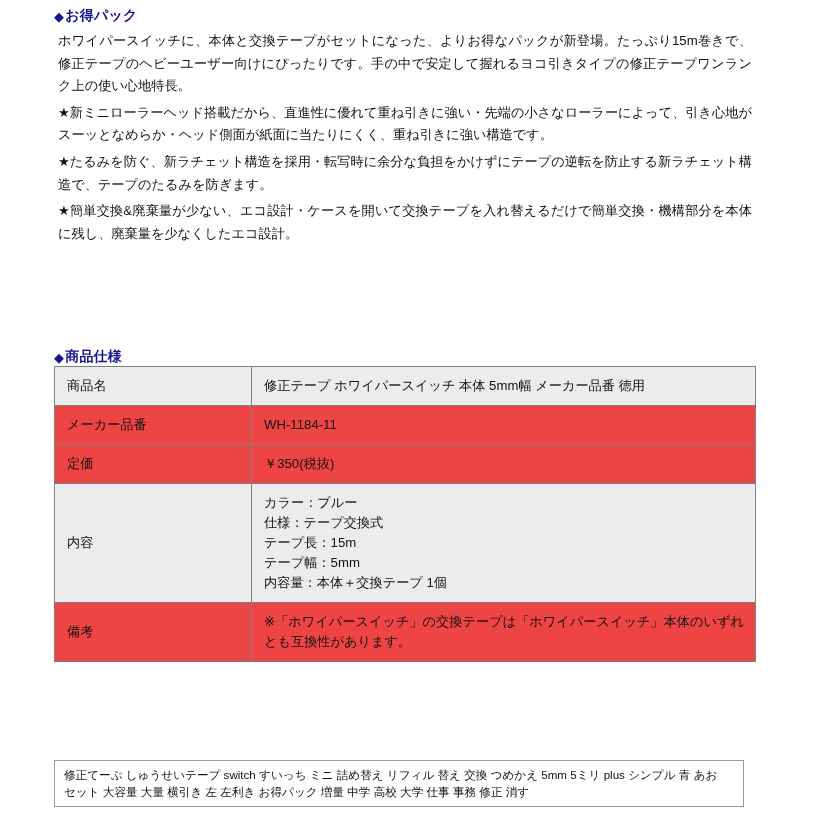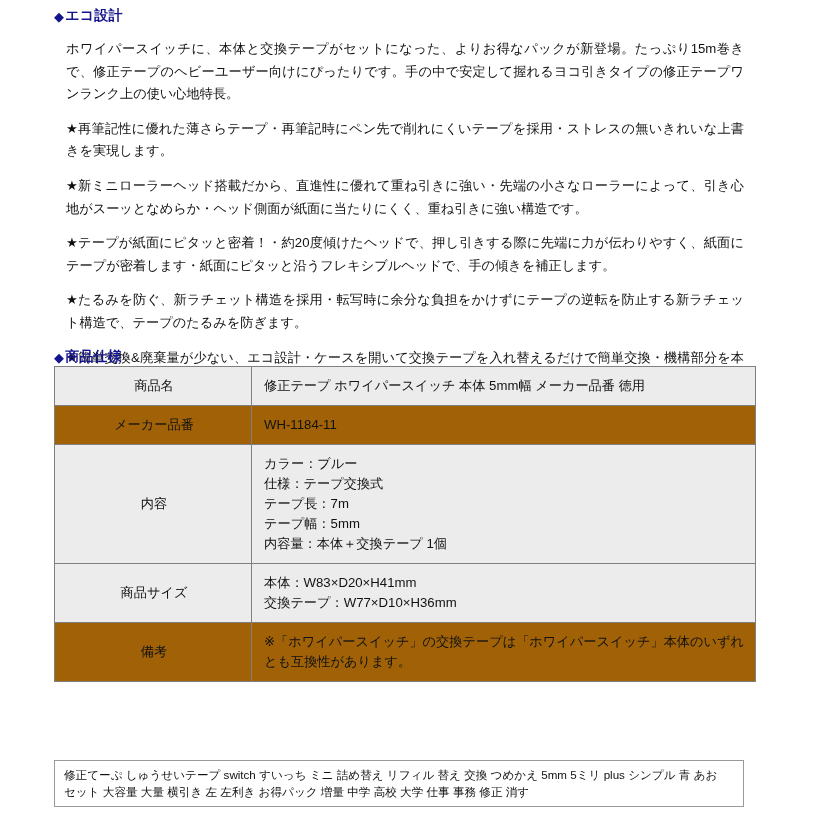--- a/index.html
+++ b/index.html
@@ -59,21 +59,21 @@
     position: absolute;
     left: 54px;
     top: 26px;
     width: 702px;
     font-size: 13.2px;
     line-height: 22.6px;
     color: #111111;
     text-align: left;
   }
   .features-body p {
-    margin: 12px;
+    margin: 4px;
     padding: 0;
     text-align: justify;
     text-justify: inter-character;
   }
 
   
   .spec-table-wrap {
     position: absolute;
     left: 54px;
     top: 366px;
@@ -88,27 +88,26 @@
   table.spec td {
     border: 1px solid #808080;
     padding: 9px 10px 9px 12px;
     font-size: 13.2px;
     line-height: 20px;
     vertical-align: middle;
     color: #111111;
   }
   table.spec td.label {
     width: 174px;
-    text-align: center;
   }
   table.spec tr.shaded td {
     background: #ececec;
   }
   table.spec tr.plain td {
-    background: #a16207;
+    background: #ef4444;
   }
   .cell-lines span {
     display: block;
   }
 
   
   .keyword-box {
     position: absolute;
     left: 54px;
     top: 760px;
@@ -123,28 +122,26 @@
     word-break: break-word;
   }
 </style>
 </head>
 <body>
 
 <div class="page">
 
   <div class="section-heading" id="features-heading">
     <span class="diamond">◆</span>
-    <span>エコ設計</span>
+    <span>お得パック</span>
   </div>
 
   <div class="features-body">
     <p>ホワイパースイッチに、本体と交換テープがセットになった、よりお得なパックが新登場。たっぷり15m巻きで、修正テープのヘビーユーザー向けにぴったりです。手の中で安定して握れるヨコ引きタイプの修正テープワンランク上の使い心地特長。</p>
-    <p>★再筆記性に優れた薄さらテープ・再筆記時にペン先で削れにくいテープを採用・ストレスの無いきれいな上書きを実現します。</p>
     <p>★新ミニローラーヘッド搭載だから、直進性に優れて重ね引きに強い・先端の小さなローラーによって、引き心地がスーッとなめらか・ヘッド側面が紙面に当たりにくく、重ね引きに強い構造です。</p>
-    <p>★テープが紙面にピタッと密着！・約20度傾けたヘッドで、押し引きする際に先端に力が伝わりやすく、紙面にテープが密着します・紙面にピタッと沿うフレキシブルヘッドで、手の傾きを補正します。</p>
     <p>★たるみを防ぐ、新ラチェット構造を採用・転写時に余分な負担をかけずにテープの逆転を防止する新ラチェット構造で、テープのたるみを防ぎます。</p>
     <p>★簡単交換&amp;廃棄量が少ない、エコ設計・ケースを開いて交換テープを入れ替えるだけで簡単交換・機構部分を本体に残し、廃棄量を少なくしたエコ設計。</p>
   </div>
 
   <div class="section-heading" id="spec-heading">
     <span class="diamond">◆</span>
     <span>商品仕様</span>
   </div>
 
   <div class="spec-table-wrap">
@@ -162,44 +159,43 @@
         <tr class="plain">
           <td class="label">メーカー品番</td>
           <td>
             <div class="cell-lines">
               <span>WH-1184-11</span>
             </div>
           </td>
         </tr>
 
 
+        <tr class="plain">
+          <td class="label">定価</td>
+          <td>
+            <div class="cell-lines">
+              <span>￥350(税抜)</span>
+            </div>
+          </td>
+        </tr>
 
         <tr class="shaded">
           <td class="label">内容</td>
           <td>
             <div class="cell-lines">
               <span>カラー：ブルー</span>
               <span>仕様：テープ交換式</span>
-              <span>テープ長：7m</span>
+              <span>テープ長：15m</span>
               <span>テープ幅：5mm</span>
               <span>内容量：本体＋交換テープ 1個</span>
             </div>
           </td>
         </tr>
 
 
-        <tr class="shaded">
-          <td class="label">商品サイズ</td>
-          <td>
-            <div class="cell-lines">
-              <span>本体：W83×D20×H41mm</span>
-              <span>交換テープ：W77×D10×H36mm</span>
-            </div>
-          </td>
-        </tr>
 
         <tr class="plain">
           <td class="label">備考</td>
           <td>
             <div class="cell-lines">
               <span>※「ホワイパースイッチ」の交換テープは「ホワイパースイッチ」本体のいずれとも互換性があります。</span>
             </div>
           </td>
         </tr>
       </tbody>

